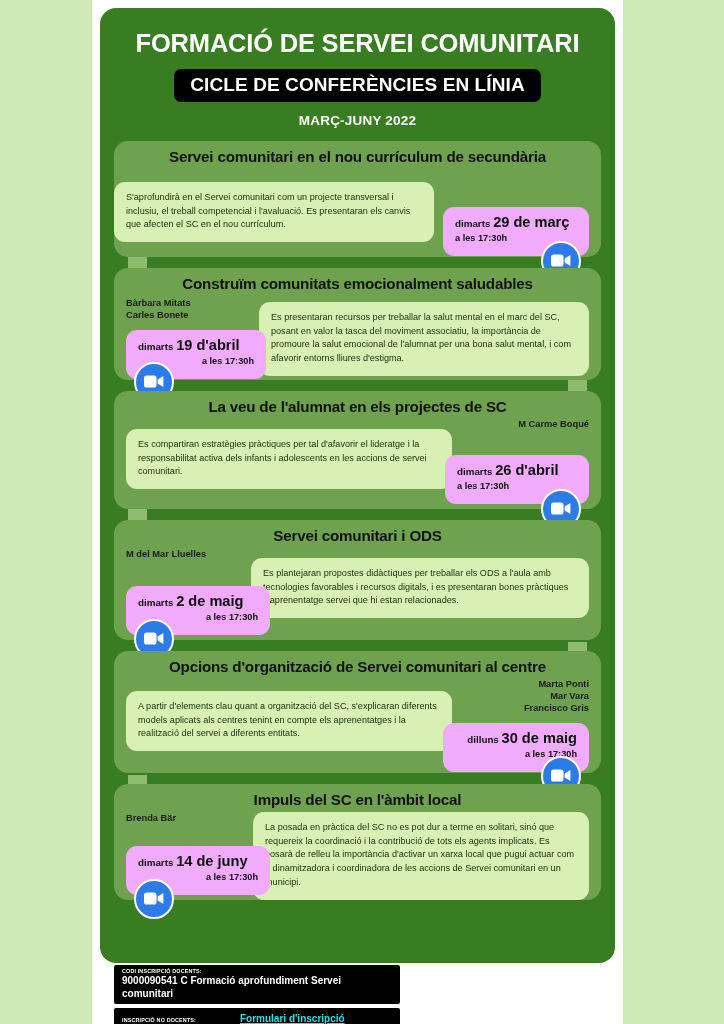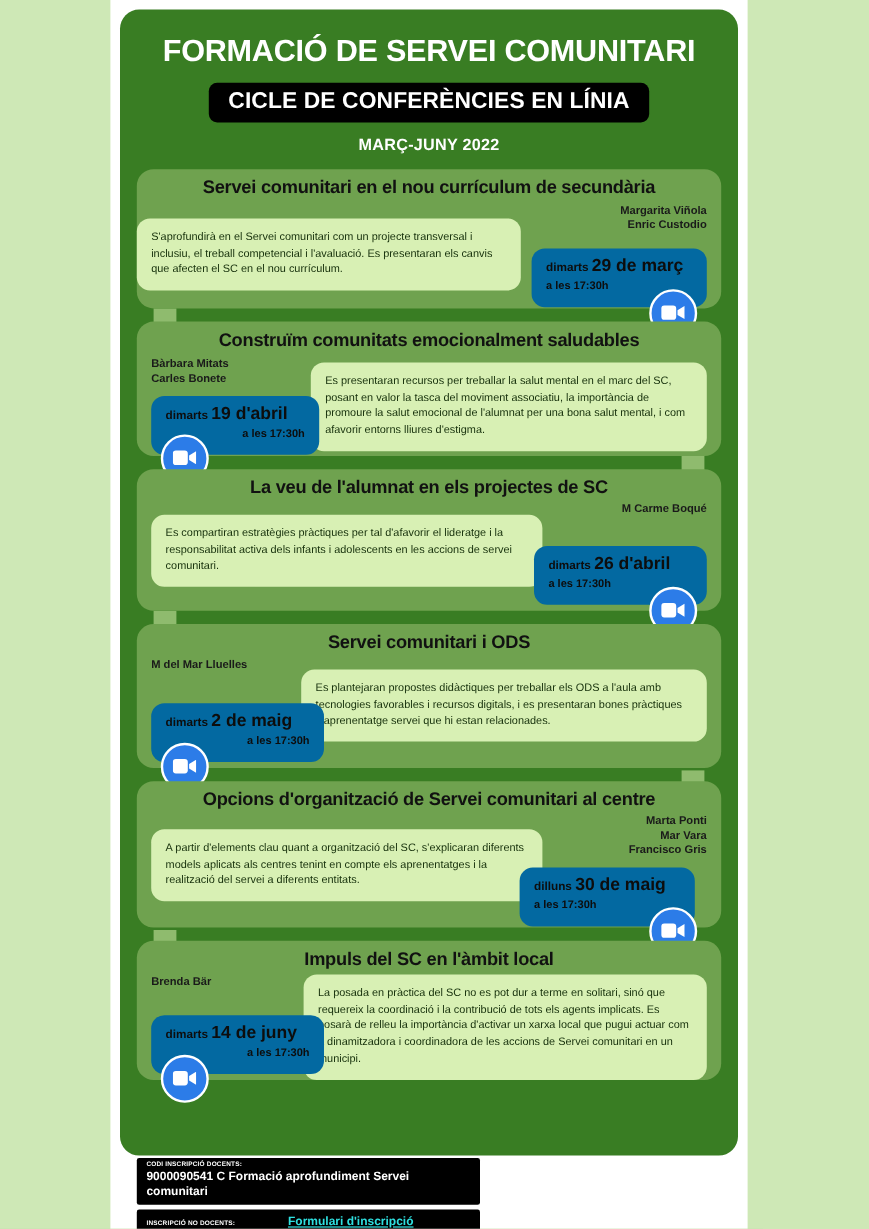--- a/index.html
+++ b/index.html
@@ -121,21 +121,21 @@
     border-radius: 11px;
     padding: 9px 12px 10px 12px;
     color: #16300b;
     font-size: 9.1px;
     line-height: 1.52;
   }
 
   
   .datebox {
     position: absolute;
-    background: #0369a1;
+    background: #f0abfc;
     border-radius: 11px;
     padding: 7px 12px 13px 12px;
     min-width: 132px;
   }
   .dayline {
     color: #0d0d0d;
     font-size: 9.8px;
     font-weight: bold;
     white-space: nowrap;
     line-height: 1.1;
@@ -270,24 +270,20 @@
     <div id="sessions">
 
       <div class="connector" style="left:28px; top:116px; height:22px;"></div>
       <div class="connector" style="left:468px; top:239px; height:22px;"></div>
       <div class="connector" style="left:28px; top:368px; height:22px;"></div>
       <div class="connector" style="left:468px; top:501px; height:22px;"></div>
       <div class="connector" style="left:28px; top:634px; height:22px;"></div>
 
       <div class="session s1">
         <div class="session-title title-left">Servei comunitari en el nou currículum de secundària</div>
-        <div class="speakers sp-right" style="margin-top:4px;">
-          <div>Margarita Viñola</div>
-          <div>Enric Custodio</div>
-        </div>
         <div class="desc" style="left:0; top:41px; width:320px;">S'aprofundirà en el Servei comunitari com un projecte transversal i inclusiu, el treball competencial i l'avaluació. Es presentaran els canvis que afecten el SC en el nou currículum.</div>
         <div class="datebox dl-left" style="right:12px; top:66px; width:146px;">
           <div class="dayline">
             <span>dimarts</span>
             <span class="big">29 de març</span>
           </div>
           <div class="hourline">a les 17:30h</div>
         </div>
         <div class="vidbadge" style="right:20px; top:100px;">
           <svg width="20" height="13" viewBox="0 0 20 13" aria-hidden="true">
@@ -362,21 +358,21 @@
       </div>
 
       <div class="session s5">
         <div class="session-title title-center">Opcions d'organització de Servei comunitari al centre</div>
         <div class="speakers sp-right" style="margin-top:3px;">
           <div>Marta Ponti</div>
           <div>Mar Vara</div>
           <div>Francisco Gris</div>
         </div>
         <div class="desc" style="left:12px; top:40px; width:326px;">A partir d'elements clau quant a organització del SC, s'explicaran diferents models aplicats als centres tenint en compte els aprenentatges i la realització del servei a diferents entitats.</div>
-        <div class="datebox dl-left" style="right:22px; top:72px; width:146px;">
+        <div class="datebox dl-left" style="right:12px; top:72px; width:146px;text-align:right;">
           <div class="dayline">
             <span>dilluns</span>
             <span class="big">30 de maig</span>
           </div>
           <div class="hourline">a les 17:30h</div>
         </div>
         <div class="vidbadge" style="right:20px; top:105px;">
           <svg width="20" height="13" viewBox="0 0 20 13" aria-hidden="true">
             <rect x="0" y="0.5" width="12.5" height="12" rx="2.6" fill="#ffffff"></rect>
             <path d="M13.6 4.6 L19.4 1.1 L19.4 11.9 L13.6 8.4 Z" fill="#ffffff"></path>

